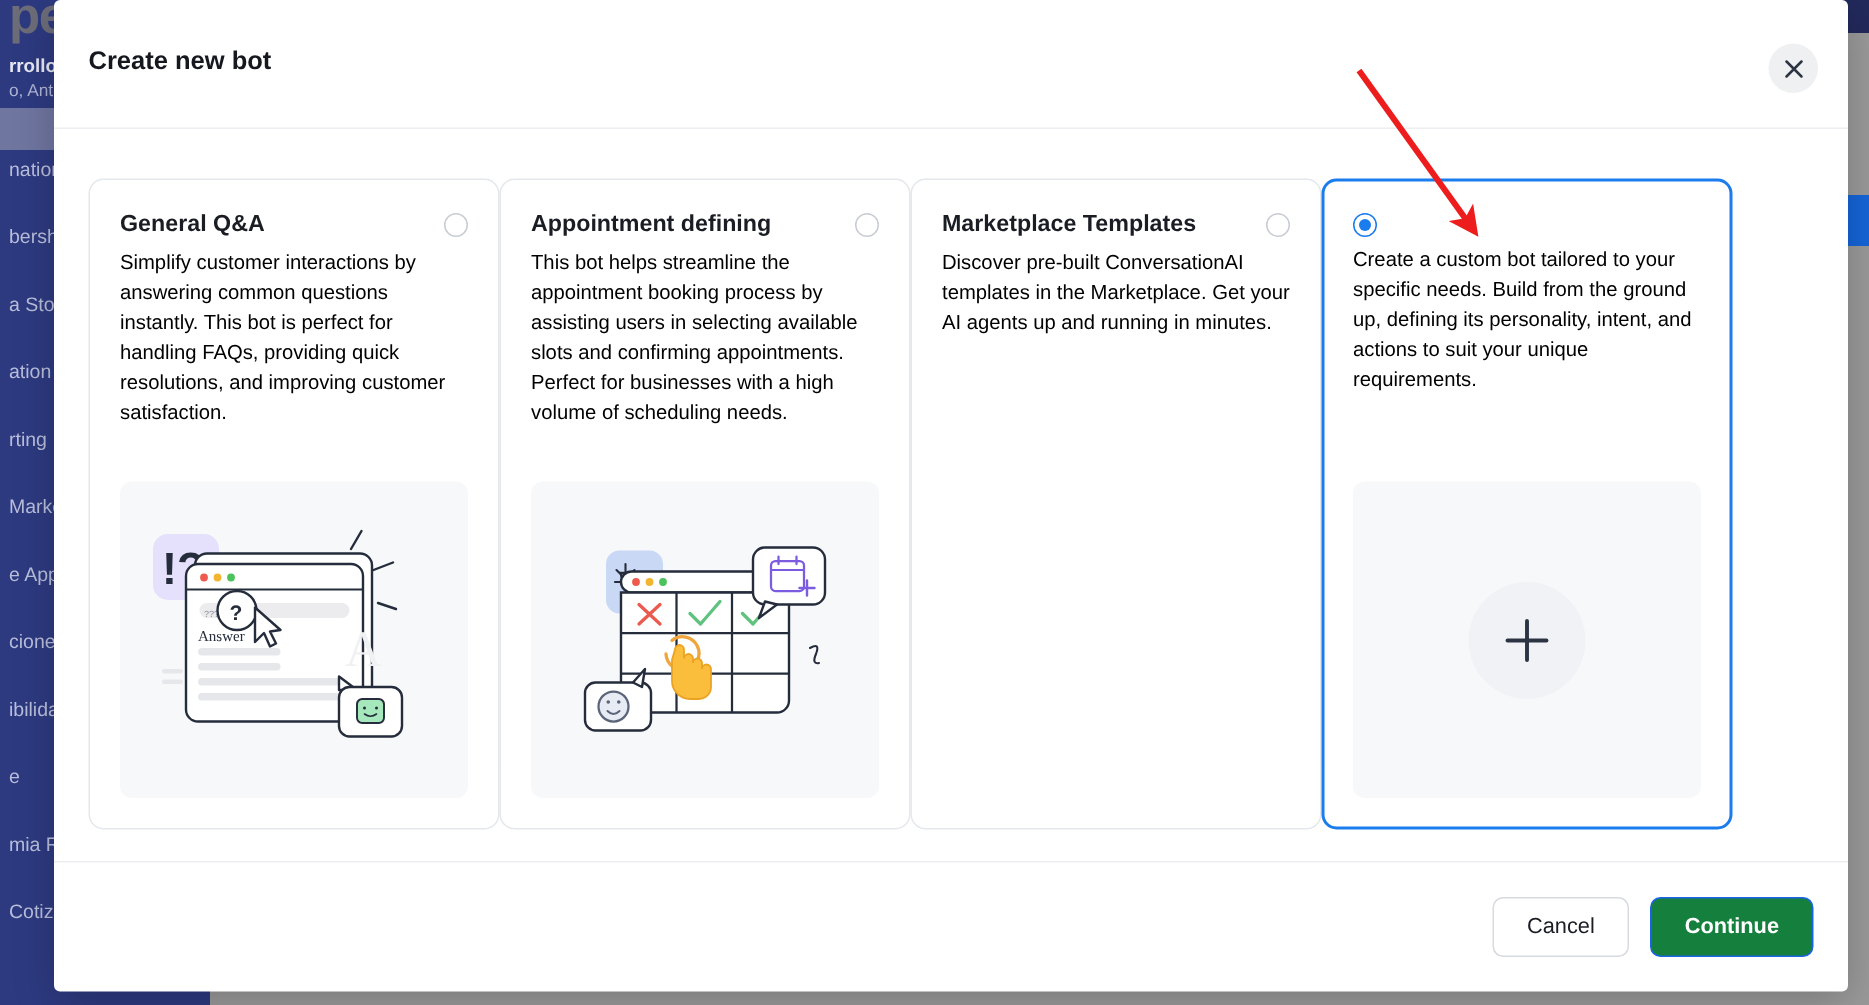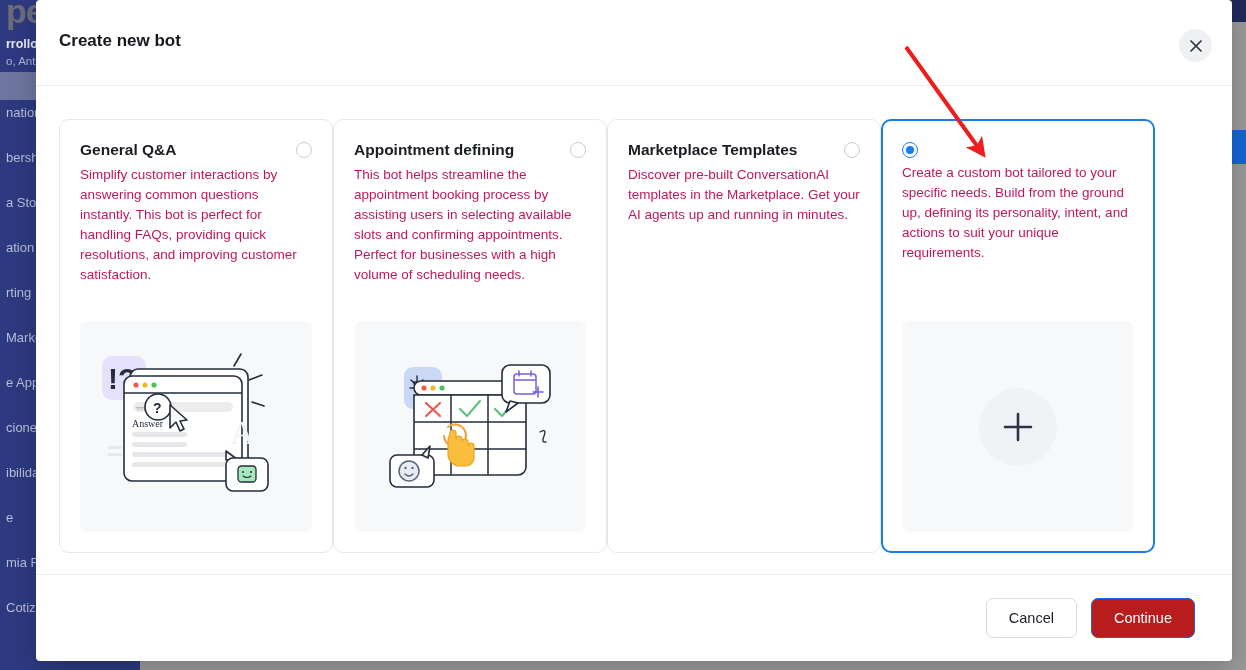--- a/index.html
+++ b/index.html
@@ -202,21 +202,21 @@
     content: "";
     position: absolute;
     left: 3px; top: 3px;
     width: 8px; height: 8px;
     border-radius: 50%;
     background: #1b7ced;
   }
   .card-desc {
     font-size: 13.5px;
     line-height: 20px;
-    color: #be185d;
+    color: #000000;
     margin: 3px 0 0 0;
   }
   .card-art {
     margin-top: auto;
     background: #f7f8fa;
     border-radius: 8px;
     height: 211px;
     display: flex;
     align-items: center;
     justify-content: center;
@@ -238,41 +238,41 @@
     position: absolute;
     left: 0; bottom: 0;
     width: 1196px;
     height: 87px;
     border-top: 1px solid #eceef1;
     box-sizing: border-box;
     display: flex;
     align-items: center;
     justify-content: flex-end;
     gap: 14px;
-    padding-right: 37px;
+    padding-right: 23px;
   }
   .btn {
     font-family: "Liberation Sans", sans-serif;
     font-size: 14.5px;
     border-radius: 7px;
     cursor: pointer;
     height: 40px;
     padding: 0 22px;
     box-sizing: border-box;
   }
   .btn-cancel {
     background: #fff;
     border: 1px solid #d7dae0;
     color: #1a1d24;
   }
   .btn-continue {
-    background: #b91c1c;
+    background: #15803d;
     border: 1px solid #1b64e8;
     color: #ffffff;
-    font-weight: 400;
+    font-weight: 700;
   }
 
   
   .annotation {
     position: absolute;
     left: 0; top: 0;
     width: 1246px; height: 670px;
     pointer-events: none;
   }
 </style>

